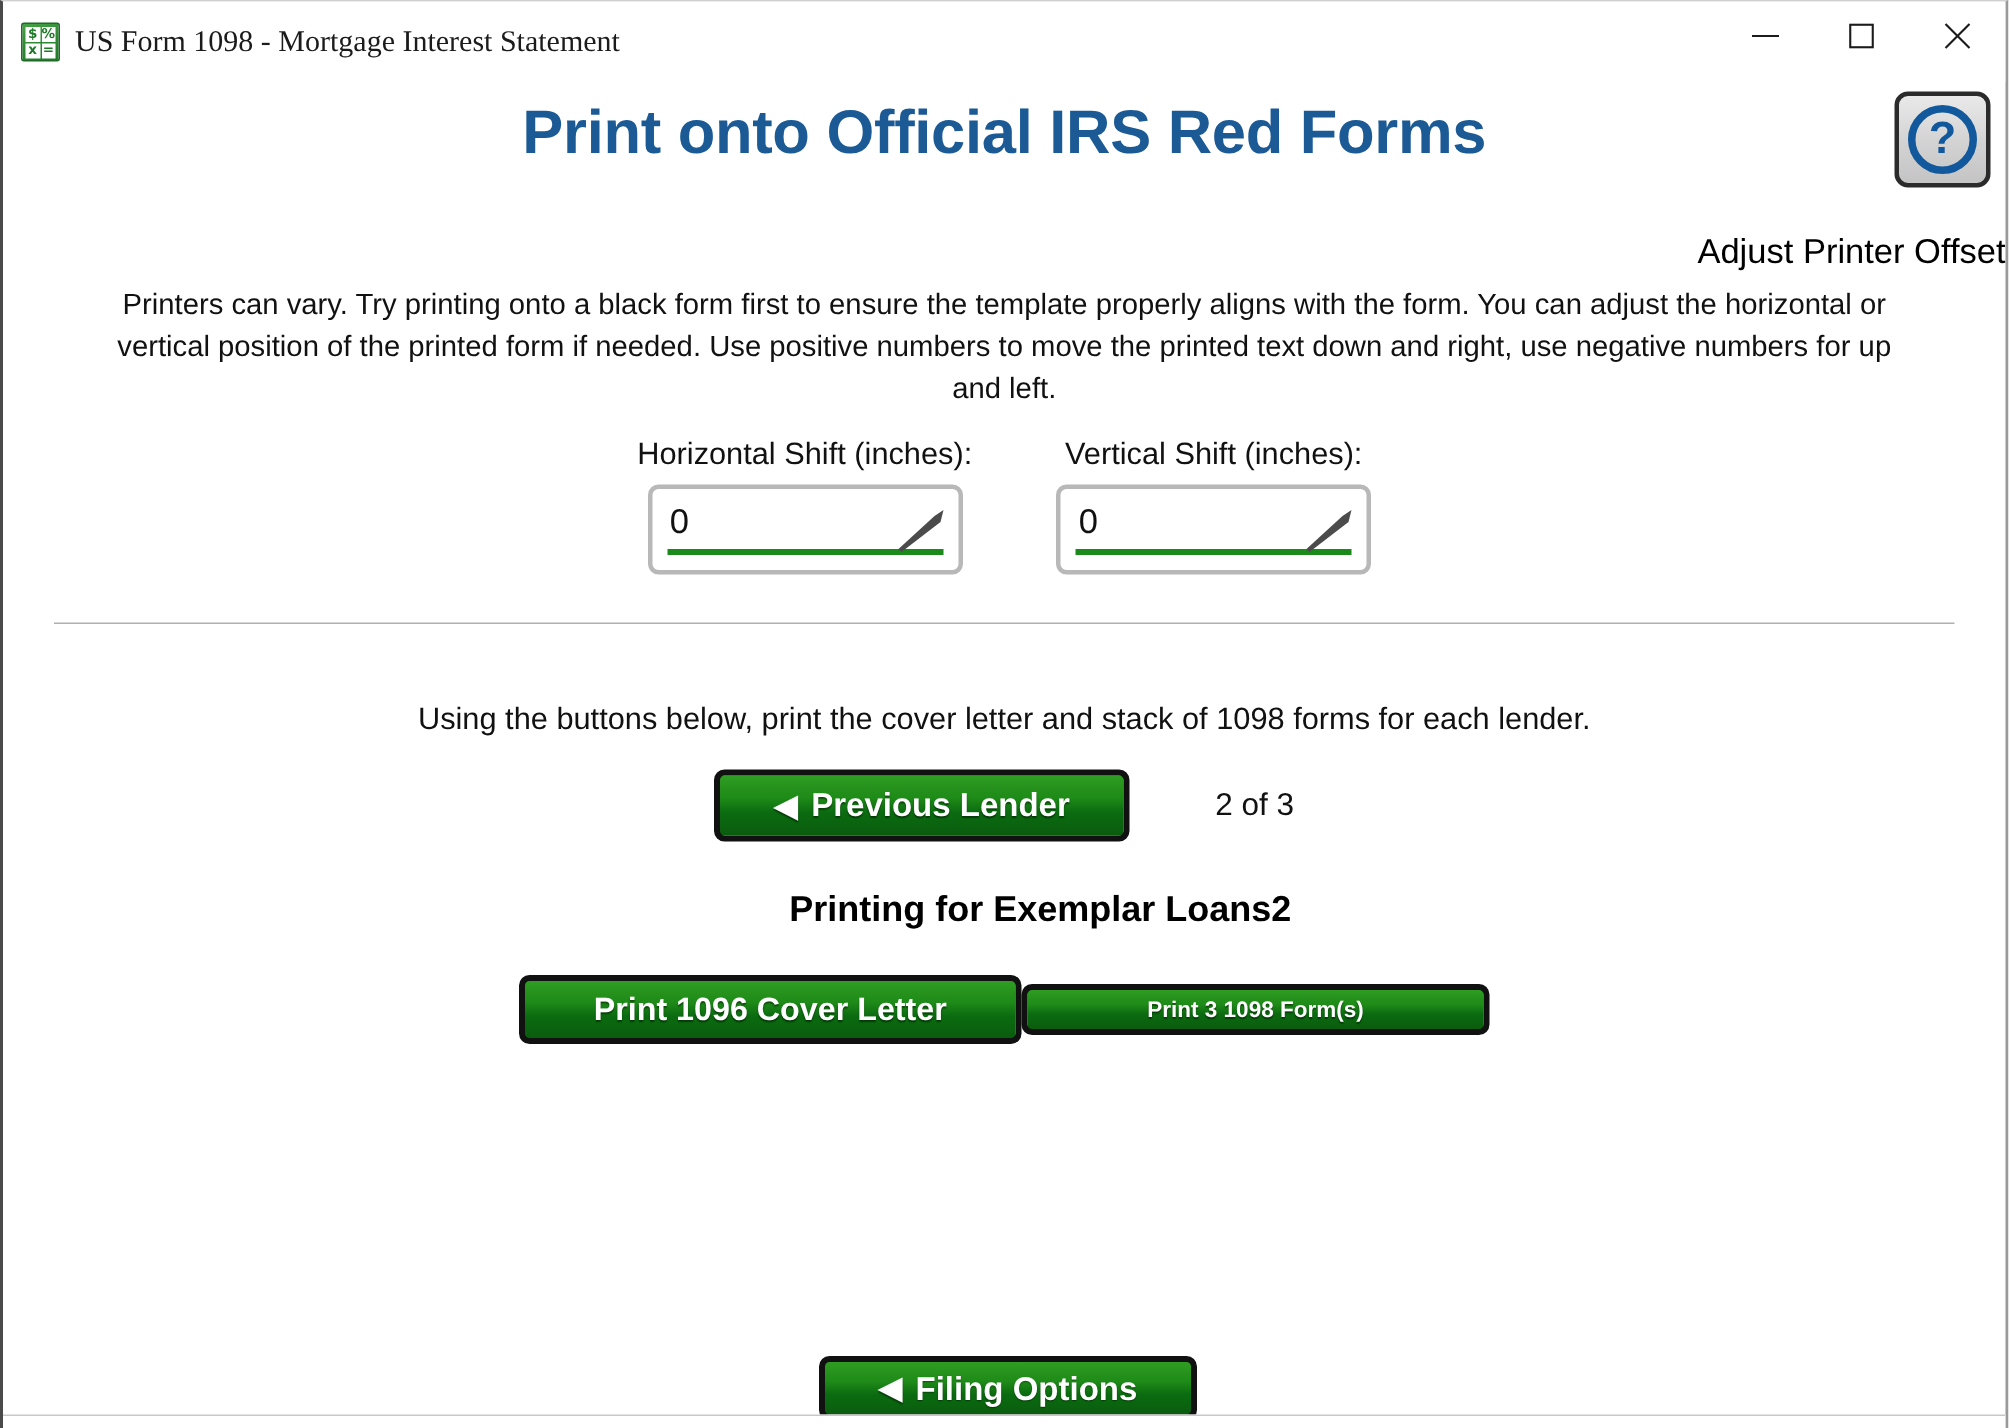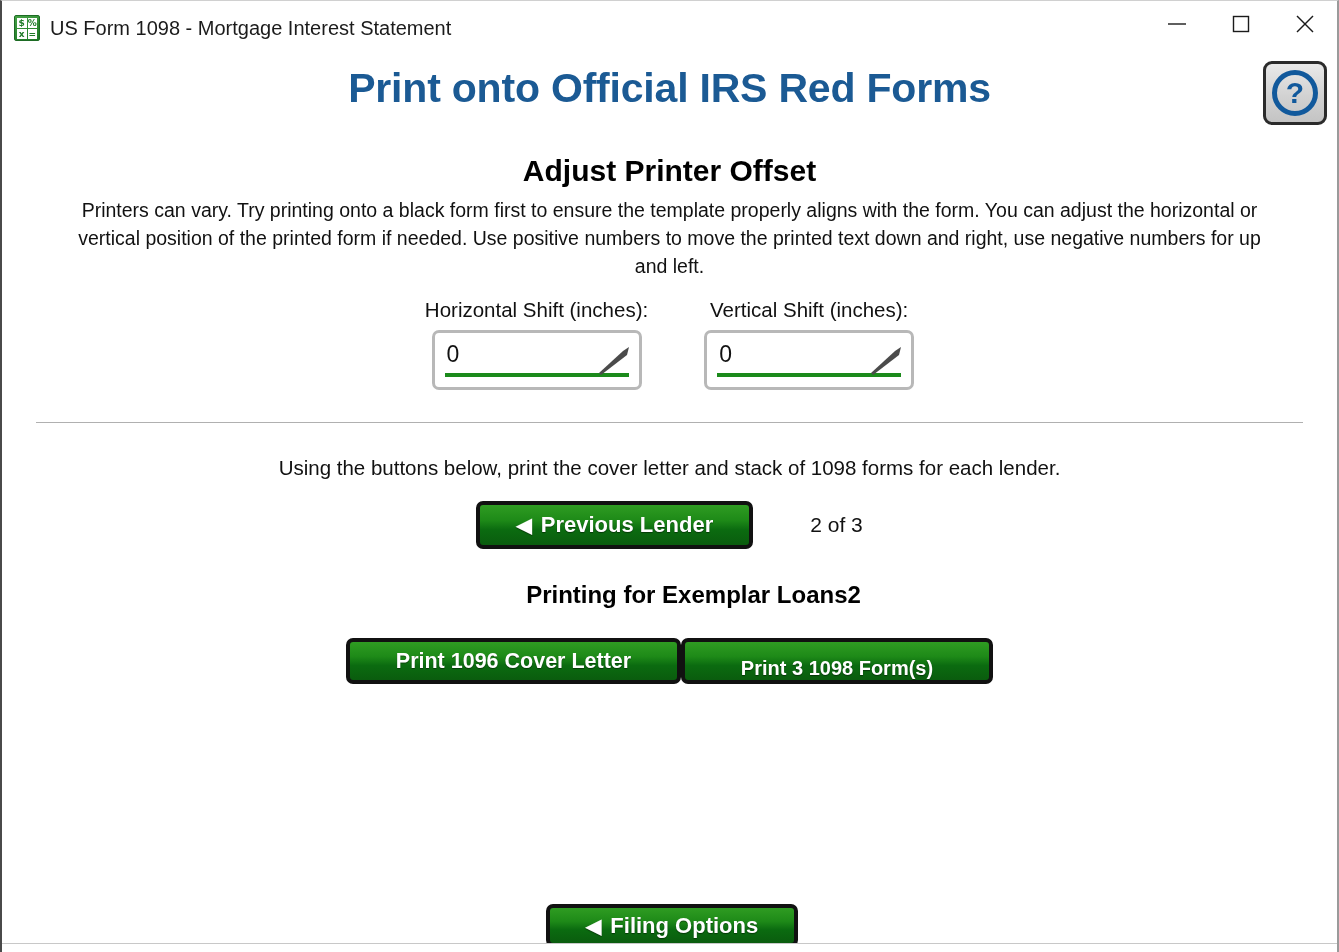--- a/index.html
+++ b/index.html
@@ -56,21 +56,21 @@
     display: flex;
     align-items: center;
     justify-content: center;
     font-family: "DejaVu Sans", sans-serif;
   }
 
   #title-text {
     font-size: 20px;
     color: #1b1b1b;
     white-space: nowrap;
-    font-family: Liberation Sans, sans-serif;
+    font-family: Liberation Serif, serif;
   }
 
   #window-controls {
     position: absolute;
     top: 0;
     right: 0;
     height: 54px;
     display: flex;
   }
   .win-btn {
@@ -120,23 +120,23 @@
     font-weight: bold;
     line-height: 36px;
     text-align: center;
     font-family: "Liberation Sans", sans-serif;
   }
 
   
   #offset-section { margin-top: 42px; }
 
   #offset-title {
-    text-align: center;
-    font-size: 30px;
-    font-weight: bold;
+    text-align: right;
+    font-size: 23px;
+    font-weight: normal;
     color: #000000;
   }
 
   #offset-desc {
     margin: 8px auto 0;
     width: 1190px;
     text-align: center;
     font-size: 19.5px;
     line-height: 28px;
     color: #111111;
@@ -201,21 +201,21 @@
 
   
   #divider {
     margin: 32px 34px 0 34px;
     height: 1px;
     background: #b0b0b0;
   }
 
   
   #lender-intro {
-    margin-top: 33px;
+    margin-top: 52px;
     text-align: center;
     font-size: 20.5px;
     color: #111111;
   }
 
   #lender-nav-row {
     margin-top: 21px;
     display: flex;
     justify-content: center;
     align-items: center;
@@ -267,21 +267,21 @@
   #btn-previous-lender {
     width: 277px; height: 48px; font-size: 22px; gap: 9px;
   }
   #btn-next-lender {
     width: 234px; height: 46px; font-size: 22px; gap: 9px;
   }
   #btn-print-cover {
     width: 335px; height: 46px; font-size: 21.5px;
   }
   #btn-print-forms {
-    width: 312px; height: 46px; font-size: 20px; align-items: flex-end;
+    width: 312px; height: 34px; font-size: 15px;
   }
   #btn-filing-options {
     position: absolute;
     left: 544px;
     top: 903px;
     width: 252px;
     height: 43px;
     font-size: 22px;
     gap: 9px;
   }

